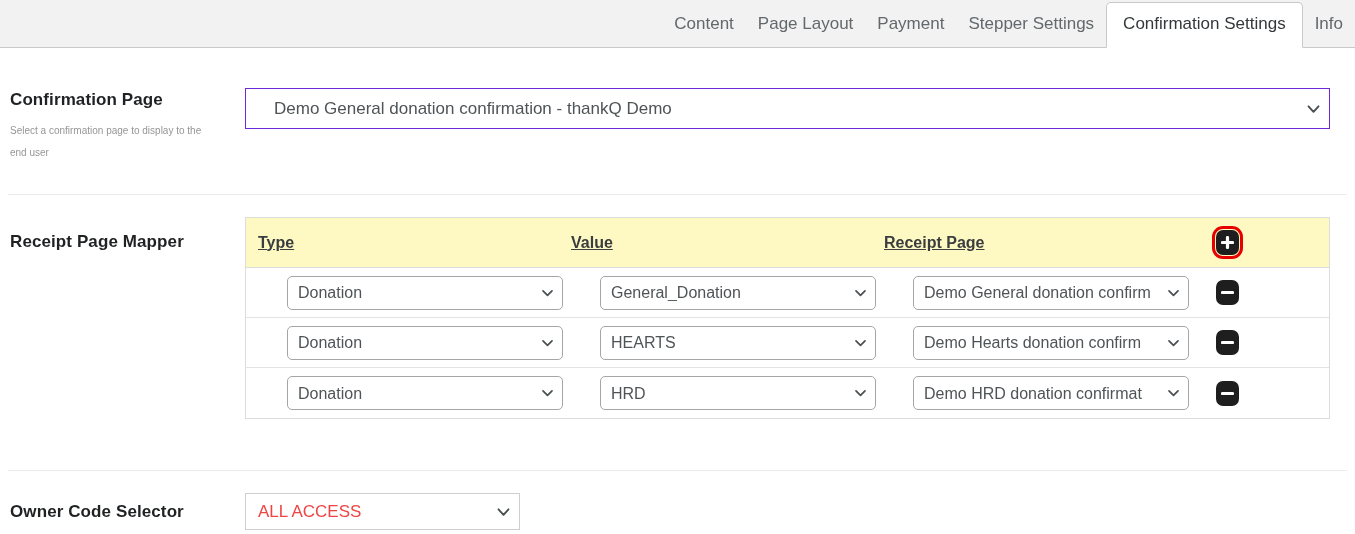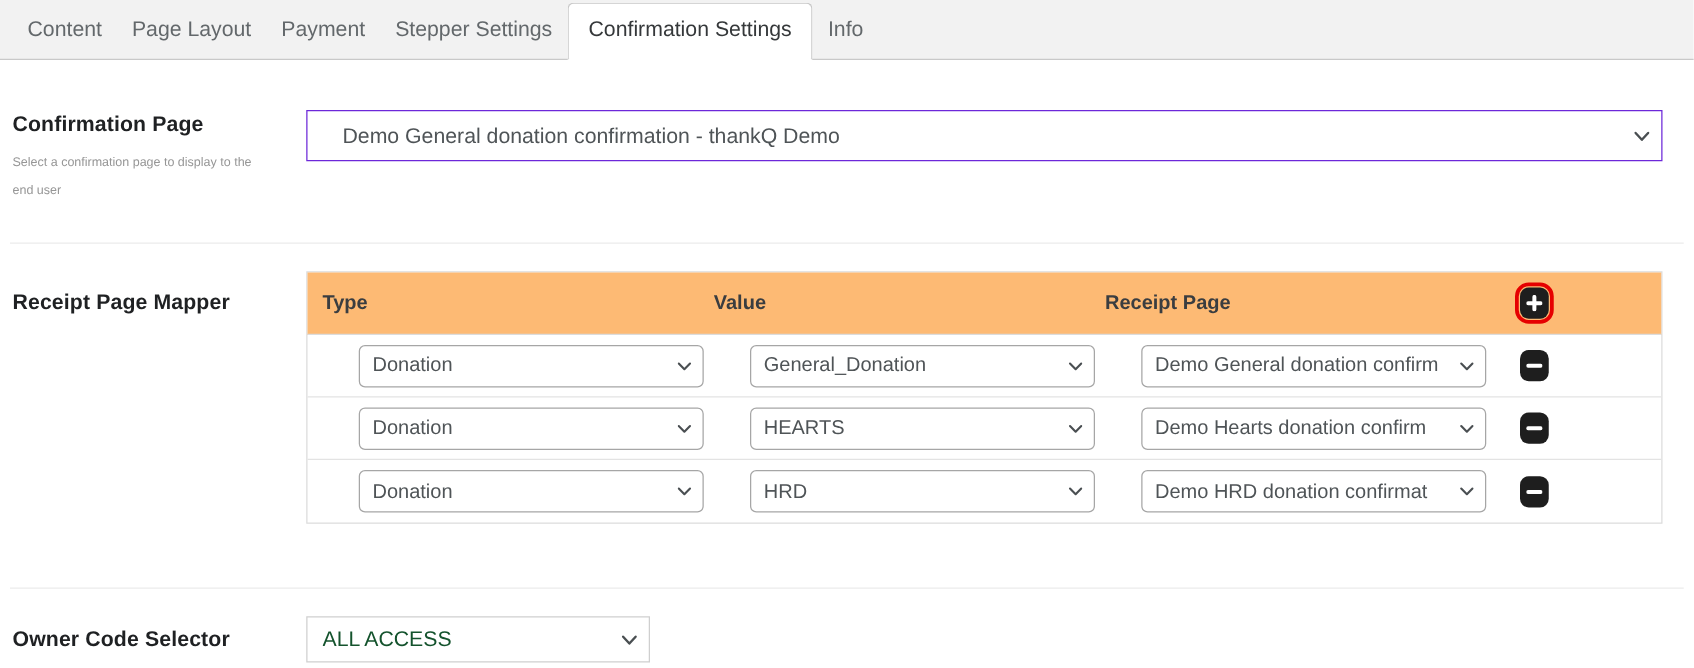--- a/index.html
+++ b/index.html
@@ -11,20 +11,21 @@
   }
 
   
   .tabbar {
     display: flex;
     align-items: flex-end;
     height: 48px;
     background: #f2f2f2;
     border-bottom: 1px solid #c9c9c9;
     padding-left: 10px;
+    justify-content: flex-end;
   }
   .tab {
     font-size: 17px;
     color: #63686b;
     padding: 12px 12px 13px 12px;
     white-space: nowrap;
     cursor: pointer;
   }
   .tab.active {
     background: #ffffff;
@@ -103,21 +104,21 @@
     font-size: 17px;
     padding-left: 28px;
   }
   .sel-owner { width: 275px; }
   .sel-owner select {
     height: 37px;
     border: 1px solid #cfcfcf;
     border-radius: 0;
     font-size: 17px;
     padding-left: 12px;
-    color: #14532d;
+    color: #ef4444;
   }
   
   .sel-row { width: 307px; padding-left: 31px; }
   .sel-row select {
     height: 34px;
     border: 1px solid #a6a6a6;
     border-radius: 5px;
     font-size: 16px;
     padding-left: 10px;
   }
@@ -126,23 +127,24 @@
   .mapper {
     border: 1px solid #dcdcdc;
     background: #ffffff;
   }
   .mapper-header {
     display: grid;
     grid-template-columns: 295px 295px 295px 1fr;
     column-gap: 18px;
     align-items: center;
     height: 50px;
-    background: #fdba74;
+    background: #fef9c3;
     border-bottom: 1px solid #dcdcdc;
     padding: 0 10px;
+    text-decoration: underline;
   }
   .mapper-header .hcell {
     font-size: 16px;
     font-weight: bold;
     color: #3a3d40;
     padding-left: 2px;
   }
   .mapper-row {
     display: grid;
     grid-template-columns: 295px 295px 295px 1fr;

